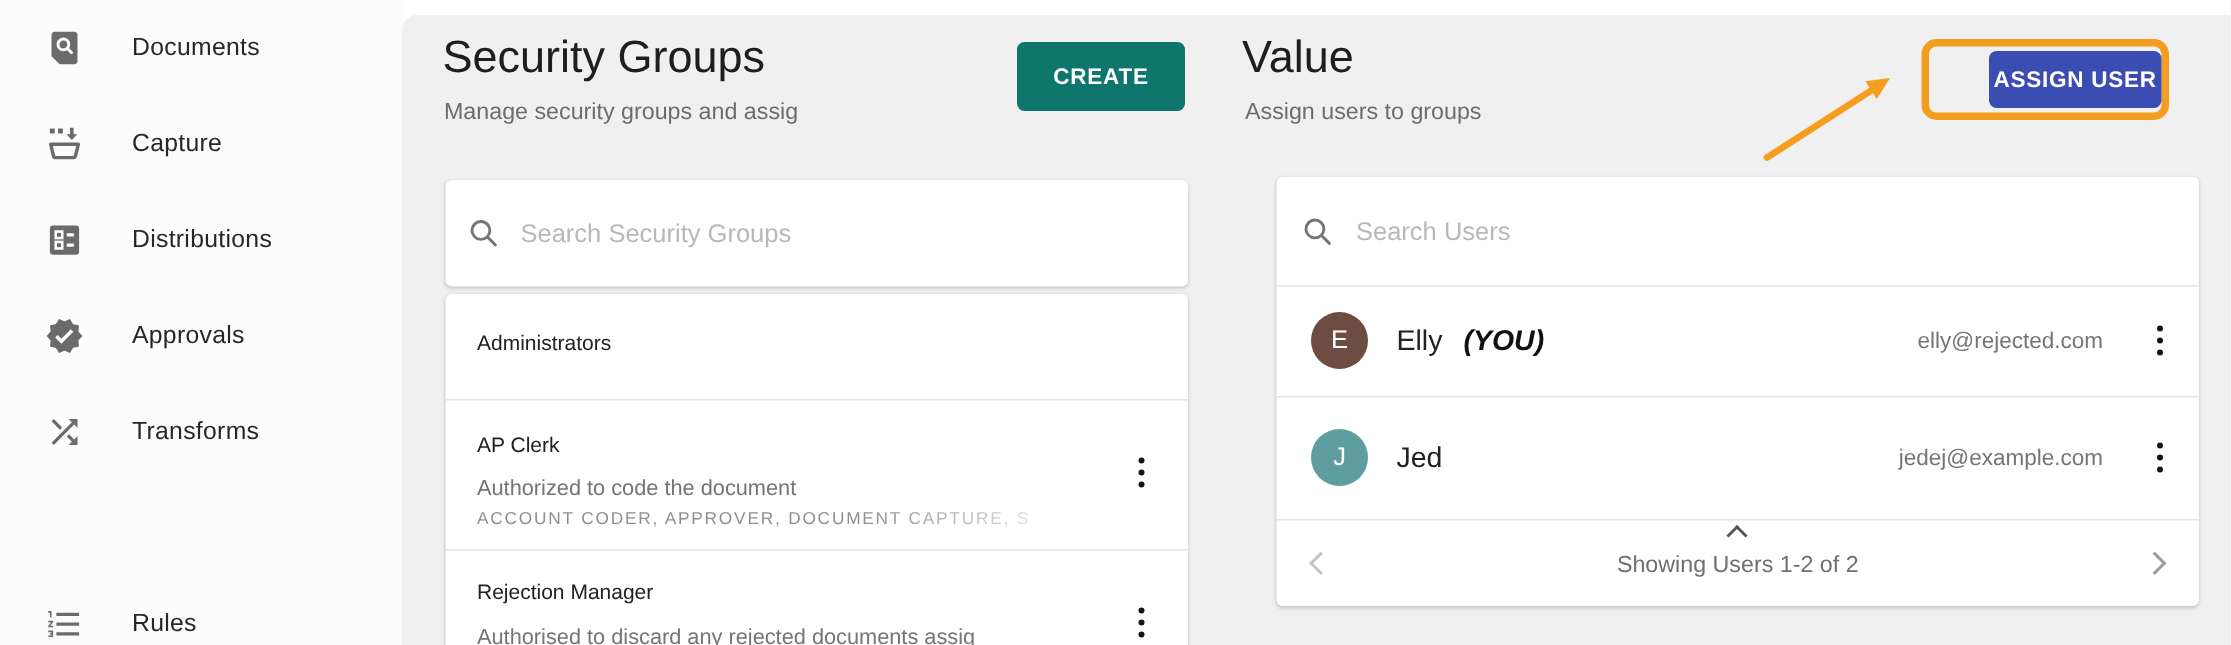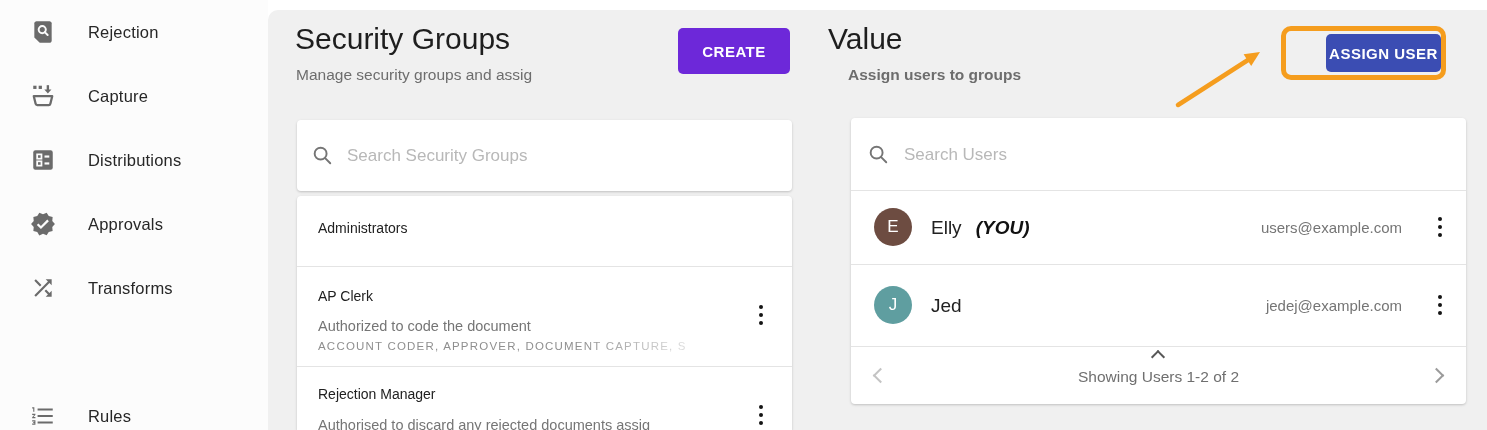--- a/index.html
+++ b/index.html
@@ -15,21 +15,21 @@
   .side-item .lbl { position:absolute; left:88px; top:50%; transform:translateY(-50%);
                     font-size:16.5px; font-weight:500; color:#272727; letter-spacing:.2px; white-space:nowrap; }
 
   
   #main { position:absolute; left:268px; top:10px; width:1219px; height:420px; background:#f0f0f0; border-top-left-radius:10px; }
 
   .panel-title { position:absolute; font-size:30px; font-weight:400; color:#1e1e1e; white-space:nowrap; }
   .panel-sub   { position:absolute; font-size:15.5px; color:#6d6d6d; white-space:nowrap; }
 
   .btn { position:absolute; display:flex; align-items:center; justify-content:center;
-         background:#6d28d9; color:#fff; font-weight:700; font-size:15px; letter-spacing:.5px;
+         background:#0f766e; color:#fff; font-weight:700; font-size:15px; letter-spacing:.5px;
          border:none; border-radius:5px; cursor:pointer; font-family:inherit; white-space:nowrap; }
 
   .card { position:absolute; background:#fff; border-radius:4px;
           box-shadow:0 1px 3px rgba(0,0,0,.13), 0 1px 2px rgba(0,0,0,.08); }
 
   .search-ic { position:absolute; width:22px; height:22px; }
   .search-ic svg { width:22px; height:22px; display:block; }
   .search-input { position:absolute; border:none; outline:none; background:transparent;
                   font-family:inherit; font-size:17px; color:#333; }
   .search-input::placeholder { color:#b8b8b8; }
@@ -83,21 +83,21 @@
   <div id="sidebar">
 
     <div class="side-item" style="top:0">
       <span class="ic">
         <svg viewBox="0 0 24 24">
             <path fill="currentColor" d="M6 2h12c1.1 0 2 .9 2 2v16c0 1.1-.9 2-2 2H9l-5-5V4c0-1.1.9-2 2-2z"></path>
             <circle cx="11.3" cy="9.8" r="3.3" fill="none" stroke="#fcfcfc" stroke-width="1.8"></circle>
             <line x1="13.6" y1="12.1" x2="16.3" y2="14.8" stroke="#fcfcfc" stroke-width="1.8" stroke-linecap="round"></line>
           </svg>
       </span>
-      <span class="lbl">Rejection</span>
+      <span class="lbl">Documents</span>
     </div>
 
     <div class="side-item" style="top:64px">
       <span class="ic">
         <svg viewBox="0 0 24 24">
             <rect x="3" y="2.5" width="3" height="3" fill="currentColor"></rect>
             <rect x="8" y="2.5" width="3" height="3" fill="currentColor"></rect>
             <line x1="16.5" y1="2" x2="16.5" y2="6.5" stroke="currentColor" stroke-width="2.2"></line>
             <polygon points="13.2,6 19.8,6 16.5,9.6" fill="currentColor"></polygon>
             <path d="M3.5 12.2h17l-1.7 7a1.6 1.6 0 0 1-1.6 1.2H6.8a1.6 1.6 0 0 1-1.6-1.2l-1.7-7z" fill="none" stroke="currentColor" stroke-width="2.1" stroke-linejoin="round"></path>
@@ -188,21 +188,21 @@
       <div class="group-desc desc-fade" style="left:21px; top:221px;">Authorised to discard any rejected documents assig</div>
       <div class="kebab" style="left:452px; top:203px;">
           <i></i>
           <i></i>
           <i></i>
         </div>
     </div>
   </div>
 
   <div class="panel-title" style="left:828px; top:22px;">Value</div>
-  <div class="panel-sub" style="left:848px; top:66px;font-weight:bold;">Assign users to groups</div>
+  <div class="panel-sub" style="left:830px; top:66px;">Assign users to groups</div>
 
   <div id="assign-ring">
     <button class="btn-inner">ASSIGN USER</button>
   </div>
 
   <svg id="arrow-svg" viewBox="0 0 130 80">
     <line x1="28" y1="70" x2="98" y2="25" stroke="#f59d1e" stroke-width="4.5" stroke-linecap="round"></line>
     <polygon points="110,17 101.2,31 93.6,19.2" fill="#f59d1e"></polygon>
   </svg>
 
@@ -213,21 +213,21 @@
           <circle cx="10.5" cy="10.5" r="6.5"></circle>
           <line x1="15.4" y1="15.4" x2="21" y2="21"></line>
         </svg>
     </span>
     <input class="search-input" style="left: 53px; top: 20px; width: 360px; height: 34px;" placeholder="Search Users">
     <div class="hr" style="top:72px;"></div>
 
     <div>
       <div class="avatar elly" style="left:23px; top:90px;">E</div>
       <div class="user-name" style="left:80px; top:99px;"><span>Elly</span><b>(YOU)</b></div>
-      <div class="user-email" style="right:64px; top:101px;">users@example.com</div>
+      <div class="user-email" style="right:64px; top:101px;">elly@rejected.com</div>
       <div class="kebab" style="left:577px; top:93px;">
           <i></i>
           <i></i>
           <i></i>
         </div>
     </div>
     <div class="hr" style="top:146px;"></div>
 
     <div>
       <div class="avatar jed" style="left:23px; top:168px;">J</div>

